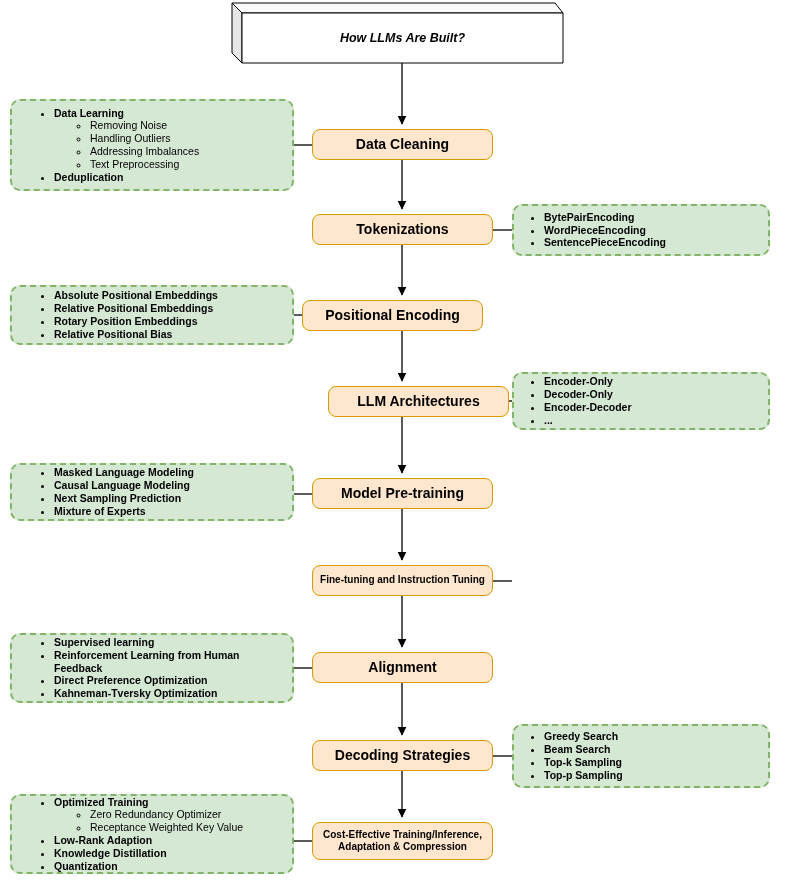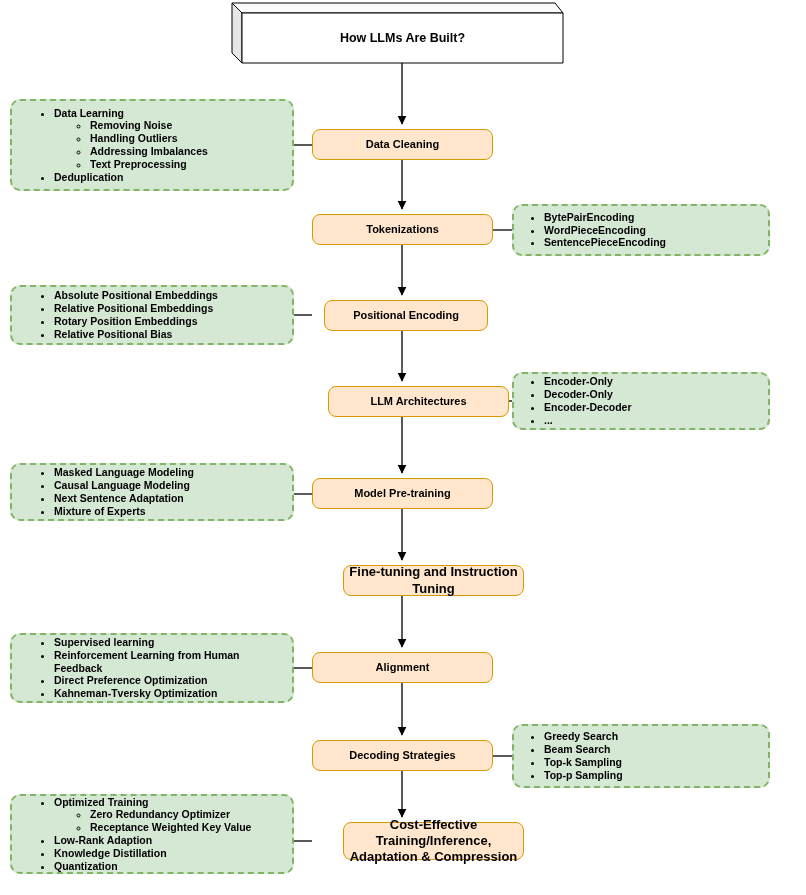--- a/index.html
+++ b/index.html
@@ -14,47 +14,47 @@
   .connector{stroke:var(--line);stroke-width:1.3;fill:none;}
   #arrowhead path{fill:var(--line);}
   .cube-face{stroke:#000;stroke-width:1;}
   .cube-main{fill:#ffffff;}
   .cube-top{fill:#fbfbfb;}
   .cube-side{fill:#e6e6e6;}
 
   .title-label{
     position:absolute;left:242px;top:13px;width:321px;height:50px;
     display:flex;align-items:center;justify-content:center;
-    font-size:12.5px;font-weight:bold;text-align:center;
+    font-size:12.5px;font-weight:bold;font-style:italic;text-align:center;
   }
   .stage{
     position:absolute;box-sizing:border-box;
     background:var(--stage-fill);
     border:1.5px solid var(--stage-border);
     border-radius:8px;
     display:flex;align-items:center;justify-content:center;
-    font-size:11px;font-weight:bold;text-align:center;
+    font-size:14px;font-weight:bold;text-align:center;
     padding:2px 3px;line-height:1.25;
   }
-  .stage.small{font-size:13px;margin-left:31px;}
+  .stage.small{font-size:10px;}
   .side-box{
     position:absolute;box-sizing:border-box;
     background:var(--side-fill);
     border:2px dashed var(--side-border);
     border-radius:10px;
     display:flex;flex-direction:column;justify-content:center;
     padding:4px 4px 4px 0;
   }
   .side-box.left{left:10px;width:284px;}
   .side-box.right{left:512px;width:258px;}
   ul.items{margin:0;padding-left:42px;list-style:disc;}
   .side-box.right ul.items{padding-left:30px;}
   ul.items li{font-size:10.5px;font-weight:bold;line-height:12.8px;color:var(--text);}
   ul.items ul{margin:0;padding-left:36px;list-style:circle;}
-  ul.items ul li{font-weight:bold;}
+  ul.items ul li{font-weight:normal;}
 </style>
 </head>
 <body>
 
 <div id="canvas">
 
   <svg id="wires" width="806" height="895" viewBox="0 0 806 895">
     <defs>
       <marker id="arrowhead" markerWidth="8" markerHeight="8" refX="6.5" refY="3.5" orient="auto">
         <path d="M0,0 L7,3.5 L0,7 Z"></path>
@@ -83,21 +83,21 @@
     <line class="connector" x1="493" y1="581" x2="512" y2="581"></line>
     <line class="connector" x1="294" y1="668" x2="312" y2="668"></line>
     <line class="connector" x1="493" y1="756" x2="512" y2="756"></line>
     <line class="connector" x1="294" y1="841" x2="312" y2="841"></line>
   </svg>
 
   <div class="title-label">How LLMs Are Built?</div>
 
   <div class="stage" style="left:312px;top:129px;width:181px;height:31px">Data Cleaning</div>
   <div class="stage" style="left:312px;top:214px;width:181px;height:31px">Tokenizations</div>
-  <div class="stage" style="left:324px;top:300px;width:164px;height:31px">Positional Encoding</div>
+  <div class="stage" style="left:302px;top:300px;width:181px;height:31px">Positional Encoding</div>
   <div class="stage" style="left:328px;top:386px;width:181px;height:31px">LLM Architectures</div>
   <div class="stage" style="left:312px;top:478px;width:181px;height:31px">Model Pre-training</div>
   <div class="stage small" style="left:312px;top:565px;width:181px;height:31px">Fine-tuning and Instruction Tuning</div>
   <div class="stage" style="left:312px;top:652px;width:181px;height:31px">Alignment</div>
   <div class="stage" style="left:312px;top:740px;width:181px;height:31px">Decoding Strategies</div>
   <div class="stage small" style="left:312px;top:822px;width:181px;height:38px">Cost-Effective Training/Inference, Adaptation &amp; Compression</div>
 
   <div class="side-box left" style="top:99px;height:92px">
     <ul class="items">
         <li><span>Data Learning</span><ul>
@@ -129,21 +129,21 @@
         <li><span>Encoder-Only</span></li>
         <li><span>Decoder-Only</span></li>
         <li><span>Encoder-Decoder</span></li>
         <li><span>...</span></li>
       </ul>
   </div>
   <div class="side-box left" style="top:463px;height:58px">
     <ul class="items">
         <li><span>Masked Language Modeling</span></li>
         <li><span>Causal Language Modeling</span></li>
-        <li><span>Next Sentence Adaptation</span></li>
+        <li><span>Next Sampling Prediction</span></li>
         <li><span>Mixture of Experts</span></li>
       </ul>
   </div>
   <div class="side-box left" style="top:633px;height:70px">
     <ul class="items">
         <li><span>Supervised learning</span></li>
         <li><span>Reinforcement Learning from Human Feedback</span></li>
         <li><span>Direct Preference Optimization</span></li>
         <li><span>Kahneman-Tversky Optimization</span></li>
       </ul>

